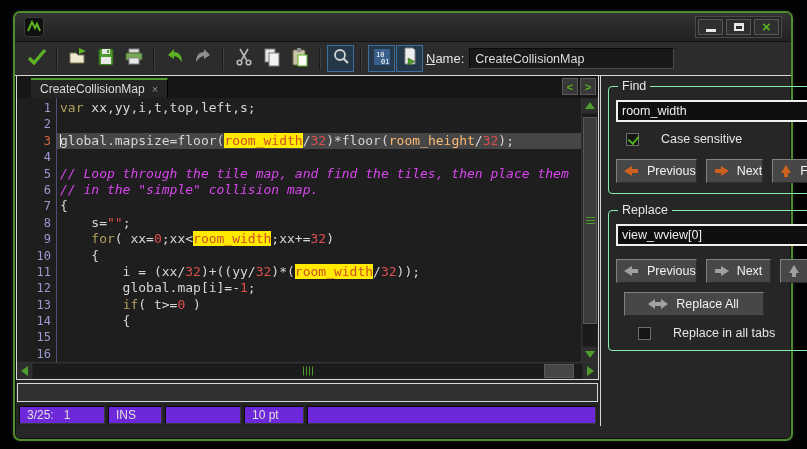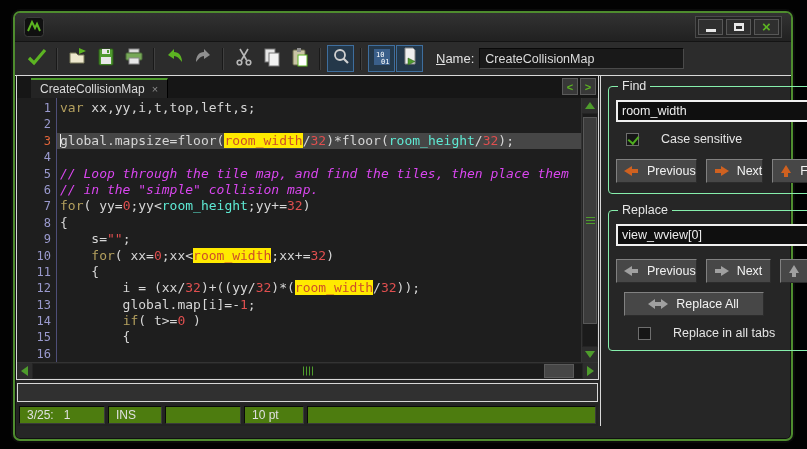--- a/index.html
+++ b/index.html
@@ -20,21 +20,21 @@
   .glyph-min { width:10px; height:3px; background:#e8e8e8; margin-top:6px; }
   .glyph-max { width:10px; height:8px; border:2px solid #e8e8e8; border-top-width:3px; }
   .glyph-close { color:#5cb422; font-weight:bold; font-size:15px; line-height:12px; }
 
   
   .toolbar { height:34px; flex:0 0 34px; display:flex; align-items:center; padding:0 8px; gap:1px;
     background:#2c2c2c; border-bottom:1px solid #d8d8d8; }
   .tbtn { width:27px; height:27px; display:flex; align-items:center; justify-content:center; border:1px solid transparent; }
   .tbtn.pressed { border-color:#3e6e9e; background:#24384a; }
   .tsep { width:0; height:22px; border-left:1px solid #191919; border-right:1px solid #404040; margin:0 5px; }
-  .name-label { margin-left:12px; font-size:13px; color:#e2e2e2; white-space:pre; }
+  .name-label { margin-left:2px; font-size:13px; color:#e2e2e2; white-space:pre; }
   .name-label .u { text-decoration:underline; }
   .name-input { margin-left:4px; width:205px; height:21px; background:#191919; border:1px solid #090909;
     border-right-color:#4a4a4a; border-bottom-color:#4a4a4a; color:#dcdcdc; font-size:12.5px; padding:1px 5px;
     font-family:"Liberation Sans",sans-serif; outline:none; }
 
   
   .main { flex:1; display:flex; margin-bottom:13px; min-height:0; }
   .left-col { width:585px; flex:0 0 585px; display:flex; flex-direction:column; padding:0 1px; min-height:0; }
   .right-col { flex:1; border-left:1px solid #d8d8d8; padding:10px 7px 0; display:flex; flex-direction:column; gap:16px; }
 
@@ -50,21 +50,21 @@
 
   .code-row { flex:1; min-height:0; display:flex; overflow:hidden; }
   .gutter { width:40px; flex:0 0 40px; padding-top:2px; text-align:right; font-family:"DejaVu Sans Mono",monospace;
     font-size:12px; color:#9a9ace; border-right:1px solid #4e4e78; }
   .gutter-line { height:16.4px; line-height:16.4px; padding-right:5px; }
   .gutter-line.cur { color:#e0653a; }
   .codebody { flex:1; min-width:0; padding-top:2px; font-family:"DejaVu Sans Mono",monospace; font-size:13px;
     color:#d6d6d6; overflow:hidden; }
   .code-line { height:16.4px; line-height:16.4px; white-space:pre; padding-left:3px; }
   .code-line.cur { background:#464646; }
-  .tk-k { color:#b4a05e; } .tk-b { color:#5eead4;text-align:right; } .tk-n { color:#e04f4f; } .tk-s { color:#e04f4f; }
+  .tk-k { color:#b4a05e; } .tk-b { color:#fdba74;text-align:right; } .tk-n { color:#e04f4f; } .tk-s { color:#e04f4f; }
   .tk-c { color:#d946ef; font-style:italic; } .tk-m { background:#ffea00; color:#cf4f28; }
   .caret { display:inline-block; width:1px; height:13px; background:#e8e8e8; margin-right:-1px; vertical-align:-2px; }
 
   
   .vscroll { width:17px; flex:0 0 17px; display:flex; flex-direction:column; background:#242424; border-left:1px solid #333; }
   .sbtn { height:15px; flex:0 0 15px; display:flex; align-items:center; justify-content:center; background:#2d2d2d; }
   .sbtn.h { height:auto; width:15px; flex:0 0 15px; }
   .tri-up { width:0; height:0; border-left:5px solid transparent; border-right:5px solid transparent; border-bottom:7px solid #4e9c2c; }
   .tri-down { width:0; height:0; border-left:5px solid transparent; border-right:5px solid transparent; border-top:7px solid #4e9c2c; }
   .tri-left { width:0; height:0; border-top:5px solid transparent; border-bottom:5px solid transparent; border-right:7px solid #4e9c2c; }
@@ -74,21 +74,21 @@
     display:flex; flex-direction:column; align-items:center; justify-content:center; gap:2px; }
   .vthumb i { display:block; width:9px; height:1px; background:#4e9c2c; }
   .hscroll { height:17px; flex:0 0 17px; display:flex; background:#242424; border-top:1px solid #333; }
   .htrack { flex:1; position:relative; background:#1b1b1b; margin:1px; }
   .hthumb { position:absolute; top:0; bottom:0; right:8px; width:30px; background:#464646; border:1px solid #5a5a5a; }
   .hgrip { position:absolute; left:50%; top:50%; transform:translate(-50%,-50%); display:flex; gap:2px; }
   .hgrip i { width:1px; height:9px; background:#4e9c2c; }
 
   .strip { height:19px; flex:0 0 19px; margin:3px 1px 2px; border:1px solid #d8d8d8; background:#303030; }
   .statusbar { height:22px; flex:0 0 22px; margin:0 1px; display:flex; gap:3px; padding:2px; background:#232323; }
-  .scell { background:#4d7c0f; border:1px solid #0a0a0a; border-right-color:#3a3a3a; border-bottom-color:#3a3a3a;
+  .scell { background:#6d28d9; border:1px solid #0a0a0a; border-right-color:#3a3a3a; border-bottom-color:#3a3a3a;
     color:#e0e0e0; font-size:12px; display:flex; align-items:center; padding:0 7px; white-space:pre; }
   .c1{width:86px;} .c2{width:54px;} .c3{width:76px;} .c4{width:60px;text-align:right;} .c5{flex:1;}
 
   
   .group { border:1px solid #86efac; border-radius:4px; position:relative; padding:13px 7px 10px; }
   .group-label { position:absolute; top:-8px; left:9px; background:#262626; padding:0 4px; font-size:12.5px; color:#e6e6e6; }
   .combo { display:flex; height:22px; border:2px solid #f0f0f0; background:#0f0f0f; }
   .combo-text { flex:1; display:flex; align-items:center; padding:0 4px; color:#ececec; font-size:12.5px;
     white-space:nowrap; overflow:hidden; }
   .combo-btn { width:19px; background:#373737; border-left:2px solid #f0f0f0; display:flex; align-items:center; justify-content:center; }
@@ -268,21 +268,20 @@
               <div class="gutter-line">15</div>
               <div class="gutter-line">16</div>
             </div>
           <div class="codebody">
               <div class="code-line"><span class="tk-k">var</span><span class="tk-d"> xx,yy,i,t,top,left,s;</span></div>
               <div class="code-line"></div>
               <div class="code-line cur"><span class="caret"></span><span class="tk-d">global.mapsize=floor(</span><span class="tk-m">room_width</span><span class="tk-d">/</span><span class="tk-n">32</span><span class="tk-d">)*floor(</span><span class="tk-b">room_height</span><span class="tk-d">/</span><span class="tk-n">32</span><span class="tk-d">);</span></div>
               <div class="code-line"></div>
               <div class="code-line"><span class="tk-c">// Loop through the tile map, and find the tiles, then place them</span></div>
               <div class="code-line"><span class="tk-c">// in the "simple" collision map.</span></div>
-              <div class="code-line"><span class="tk-k">for</span><span class="tk-d">( yy=</span><span class="tk-n">0</span><span class="tk-d">;yy&lt;</span><span class="tk-b">room_height</span><span class="tk-d">;yy+=</span><span class="tk-n">32</span><span class="tk-d">)</span></div>
               <div class="code-line"><span class="tk-d">{</span></div>
               <div class="code-line"><span class="tk-d">    s=</span><span class="tk-s">""</span><span class="tk-d">;</span></div>
               <div class="code-line"><span class="tk-d">    </span><span class="tk-k">for</span><span class="tk-d">( xx=</span><span class="tk-n">0</span><span class="tk-d">;xx&lt;</span><span class="tk-m">room_width</span><span class="tk-d">;xx+=</span><span class="tk-n">32</span><span class="tk-d">)</span></div>
               <div class="code-line"><span class="tk-d">    {</span></div>
               <div class="code-line"><span class="tk-d">        i = (xx/</span><span class="tk-n">32</span><span class="tk-d">)+((yy/</span><span class="tk-n">32</span><span class="tk-d">)*(</span><span class="tk-m">room_width</span><span class="tk-d">/</span><span class="tk-n">32</span><span class="tk-d">));</span></div>
               <div class="code-line"><span class="tk-d">        global.map[i]=-</span><span class="tk-n">1</span><span class="tk-d">;</span></div>
               <div class="code-line"><span class="tk-d">        </span><span class="tk-k">if</span><span class="tk-d">( t&gt;=</span><span class="tk-n">0</span><span class="tk-d"> )</span></div>
               <div class="code-line"><span class="tk-d">        {</span></div>
             </div>
           <div class="vscroll">

